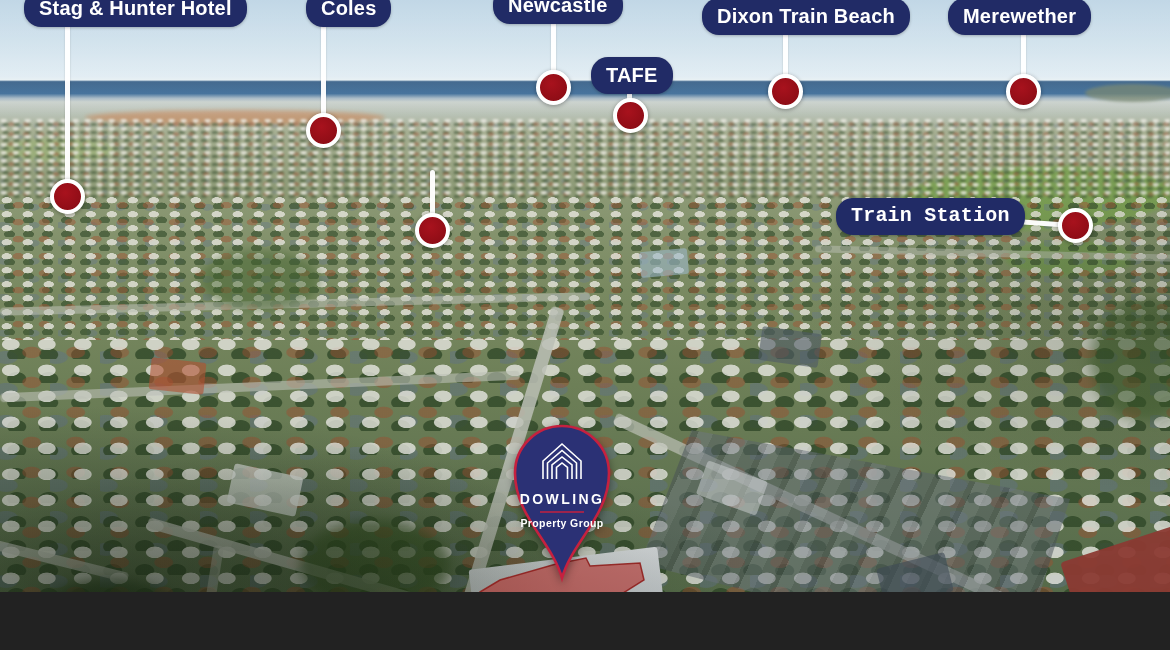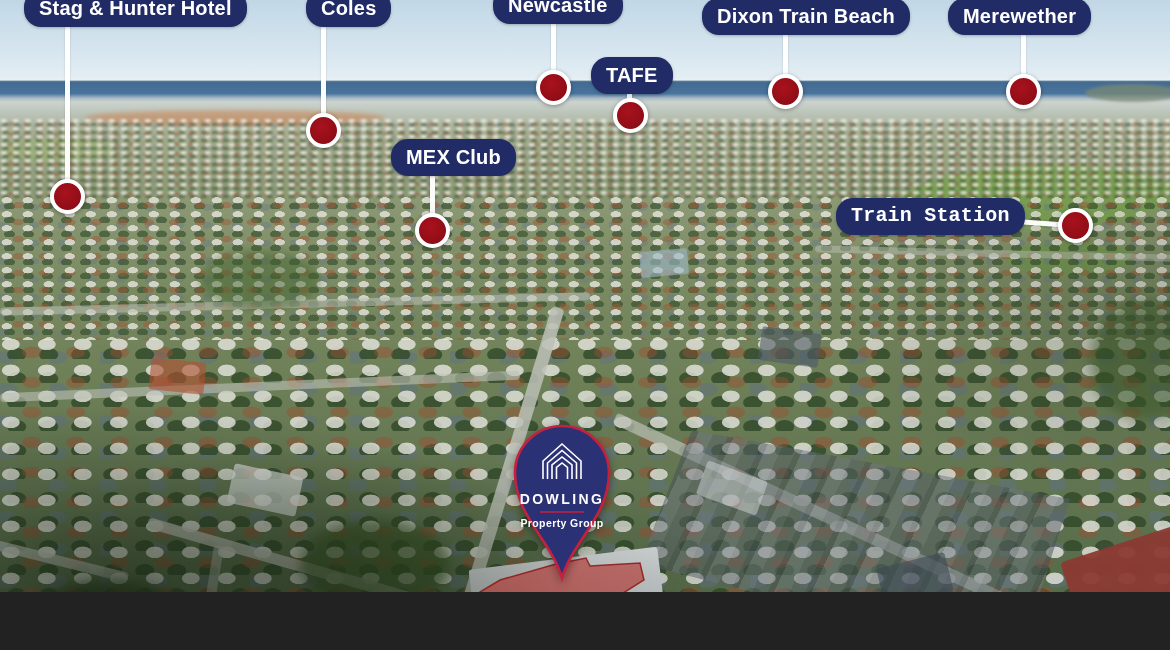--- a/index.html
+++ b/index.html
@@ -150,23 +150,20 @@
   </div>
   <div class="pill" style="left:306px;top:-10px;">
     <span>Coles</span>
   </div>
   <div class="pill" style="left:493px;top:-13px;">
     <span>Newcastle</span>
   </div>
   <div class="pill" style="left:591px;top:37px;margin-top:20px;">
     <span>TAFE</span>
   </div>
-  <div class="pill" style="left:391px;top:139px;">
-    <span>MEX Club</span>
-  </div>
   <div class="pill" style="left:702px;top:-2px;">
     <span>Dixon Train Beach</span>
   </div>
   <div class="pill" style="left:948px;top:-2px;">
     <span>Merewether</span>
   </div>
   <div class="pill" style="left:836px;top:198px;font-family:Liberation Mono, monospace;">
     <span>Train Station</span>
   </div>
 

